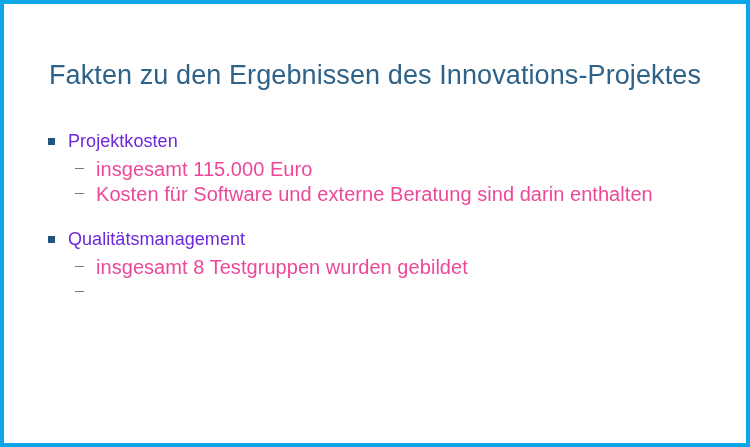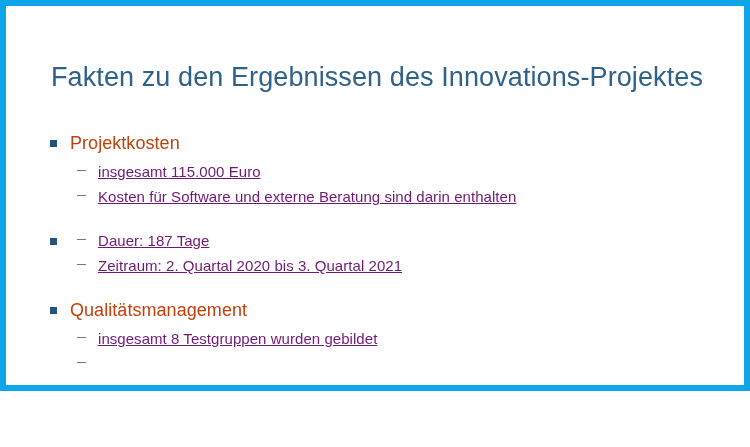--- a/index.html
+++ b/index.html
@@ -9,24 +9,24 @@
     background: #ffffff;
   }
 
   body {
     font-family: "Liberation Sans", sans-serif;
   }
 
   #slide {
     position: relative;
     width: 750px;
-    height: 391px;
+    height: 447px;
     box-sizing: border-box;
     background: #ffffff;
-    border: 6px solid #0ea5e9;
+    border: 4px solid #0ea5e9;
     overflow: hidden;
   }
 
   #slide-title {
     position: absolute;
     left: 45px;
     top: 36px;
     width: 660px;
     font-size: 27px;
     line-height: 34px;
@@ -49,47 +49,46 @@
 
   .group:last-child {
     margin-bottom: 16px;
   }
 
   .lvl1 {
     position: relative;
     padding-left: 22px;
     font-size: 18px;
     line-height: 26px;
-    color: #c2410c;
+    color: #6d28d9;
     letter-spacing: 0.05px;
     white-space: nowrap;
   }
 
   .lvl1 .marker {
     position: absolute;
     left: 2px;
     top: 10px;
     width: 7px;
     height: 7px;
     background: #20547f;
   }
 
   .sublist {
     margin: 3px 0 0 0;
   }
 
   .lvl2 {
     position: relative;
     padding-left: 50px;
-    font-size: 15px;
+    font-size: 20px;
     line-height: 25px;
-    color: #701a75;
+    color: #ec4899;
     letter-spacing: 0.05px;
     white-space: nowrap;
-    text-decoration: underline;
   }
 
   .lvl2 .marker {
     position: absolute;
     left: 29px;
     top: 11px;
     width: 9px;
     height: 1px;
     background: #5b7f9e;
   }
@@ -117,30 +116,20 @@
           <span class="marker"></span>
           <span>Kosten für Software und externe Beratung sind darin enthalten</span>
         </div>
       </div>
     </div>
 
     <div class="group">
       <div class="lvl1">
         <span class="marker"></span>
       </div>
-      <div class="sublist">
-        <div class="lvl2">
-          <span class="marker"></span>
-          <span>Dauer: 187 Tage</span>
-        </div>
-        <div class="lvl2">
-          <span class="marker"></span>
-          <span>Zeitraum: 2. Quartal 2020 bis 3. Quartal 2021</span>
-        </div>
-      </div>
     </div>
 
     <div class="group">
       <div class="lvl1">
         <span class="marker"></span>
         <span>Qualitätsmanagement</span>
       </div>
       <div class="sublist">
         <div class="lvl2">
           <span class="marker"></span>

